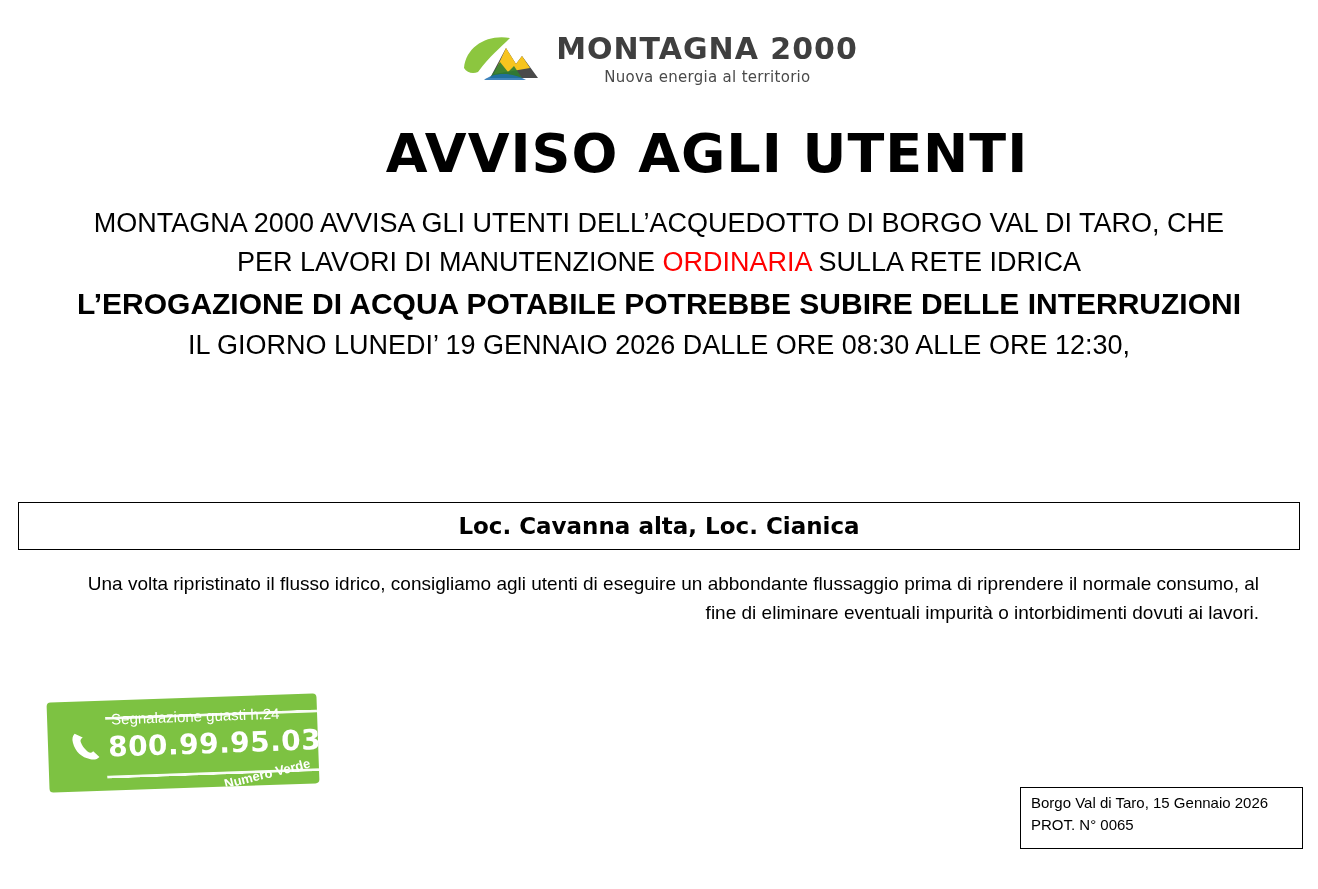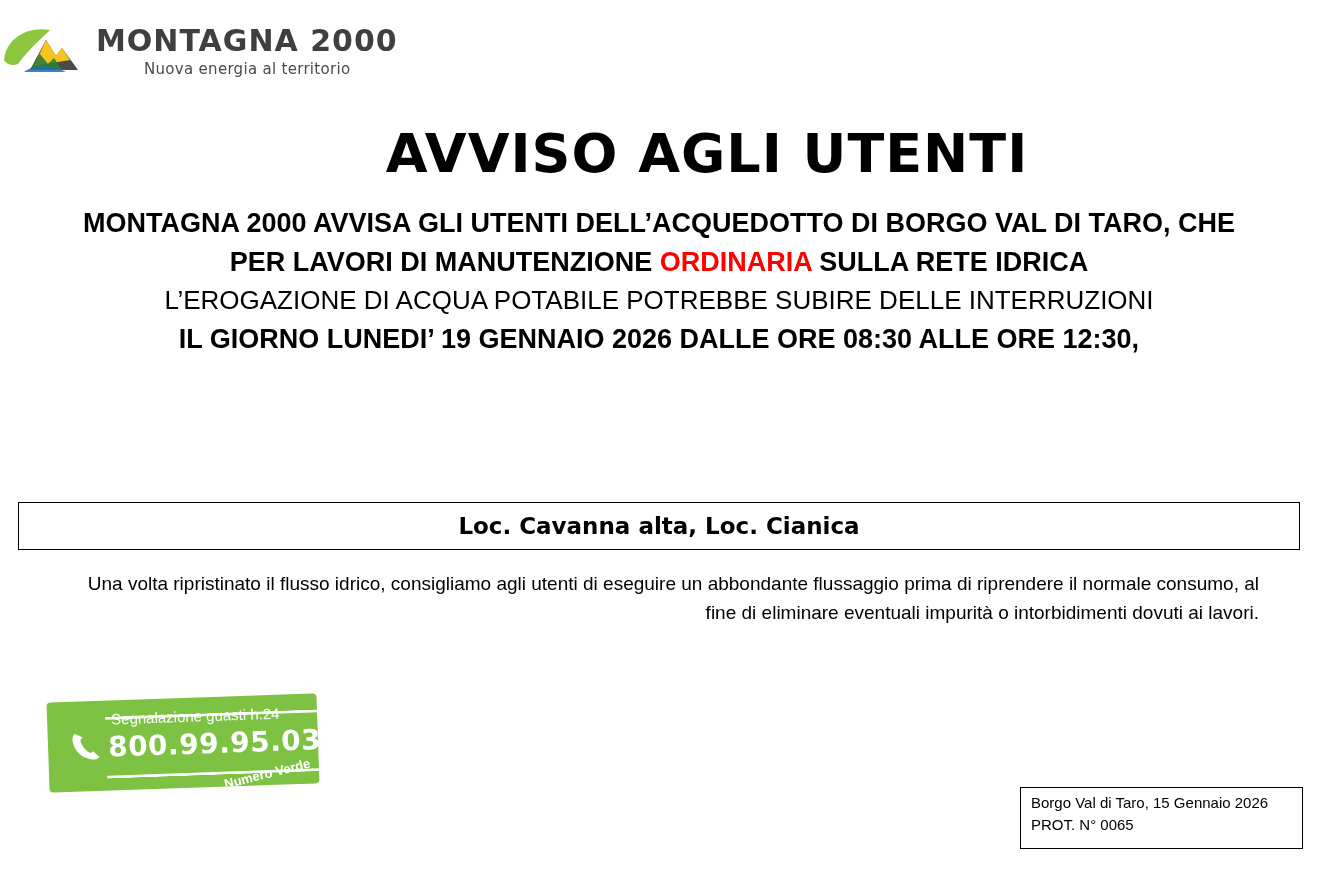--- a/index.html
+++ b/index.html
@@ -12,24 +12,25 @@
     background: #ffffff;
     font-family: "Liberation Sans", sans-serif;
     color: #000000;
     position: relative;
     overflow: hidden;
   }
 
   
   .logo-block {
     position: absolute;
-    top: 20px;
+    top: 28px;
     left: 0;
     width: 100%;
     display: flex;
+    justify-content: center;
     align-items: center;
   }
   .logo-inner {
     display: flex;
     align-items: center;
     gap: 12px;
   }
   .logo-mark {
     width: 84px;
     height: 62px;
@@ -76,25 +77,24 @@
     top: 204px;
     left: 24px;
     width: 1270px;
     text-align: center;
     font-family: "Liberation Sans", sans-serif;
   }
   .line {
     font-size: 27px;
     line-height: 1.45;
     white-space: nowrap;
-    font-weight: bold;
   }
   .line.bold {
-    font-weight: normal;
-    font-size: 26px;
+    font-weight: bold;
+    font-size: 30px;
   }
   .red {
     color: #ff0000;
   }
   .underline {
     text-decoration: underline;
   }
 
   
   .loc-box {

